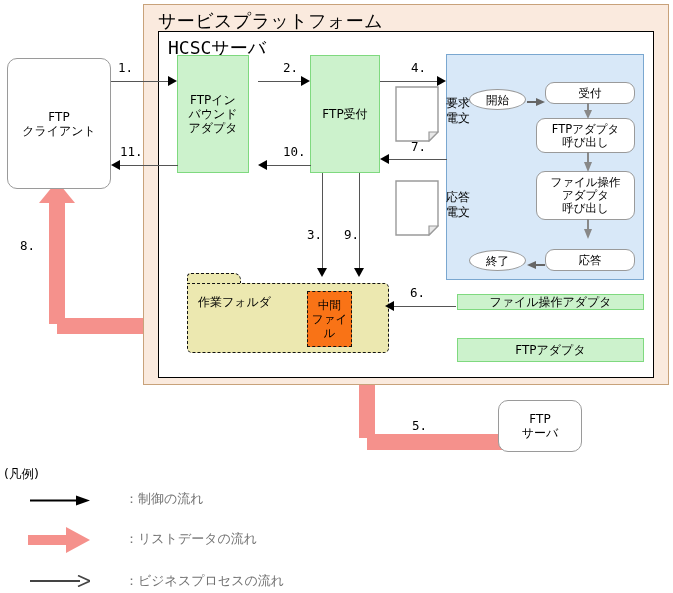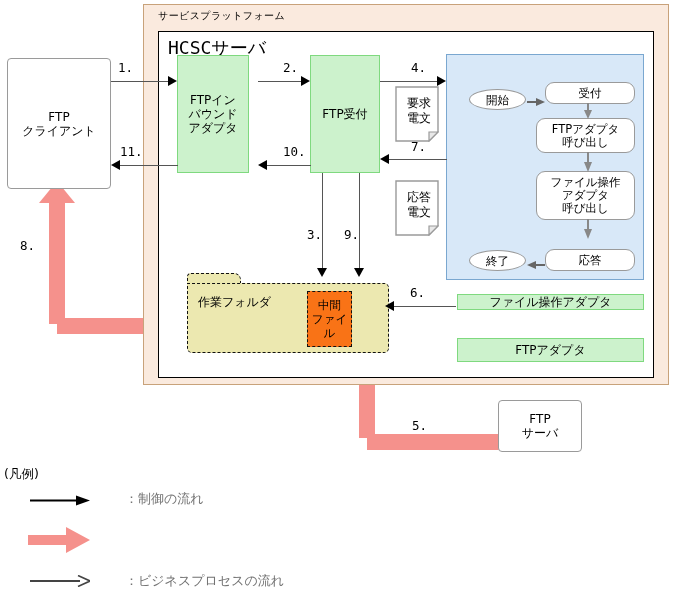--- a/index.html
+++ b/index.html
@@ -21,21 +21,21 @@
 
   
   .platform-box {
     left: 143px; top: 4px; width: 526px; height: 381px;
     background: #faeade;
     border: 1px solid #c8a27a;
     box-sizing: border-box;
   }
   .platform-title {
     left: 158px; top: 9px;
-    font-size: 10px; color: #000;
+    font-size: 18px; color: #000;
     letter-spacing: 0.4px;
   }
   .hcsc-box {
     left: 158px; top: 31px; width: 496px; height: 347px;
     background: #ffffff;
     border: 1px solid #000000;
     box-sizing: border-box;
   }
   .hcsc-title {
     left: 168px; top: 36px;
@@ -63,21 +63,21 @@
     line-height: 14px;
     color: #000;
   }
   .green {
     background: #ccf2cc;
     border: 1.5px solid #7fd97f;
   }
   .rounded-rect {
     background: #ffffff;
     border: 1.5px solid #9a9a9a;
-    border-radius: 4px;
+    border-radius: 10px;
   }
   .bp-node {
     background: #ffffff;
     border: 1.2px solid #9a9a9a;
     border-radius: 9px;
     font-size: 11.5px;
     line-height: 13px;
   }
   .bp-term {
     background: #ffffff;
@@ -136,21 +136,21 @@
   }
 
   
   .doc {
     width: 44px; height: 56px;
     box-sizing: border-box;
   }
   .doc svg { display: block; }
   .doc-label {
     position: absolute; left: 0; top: 10px; width: 48px;
-    text-align: center; font-size: 12px; line-height: 15px; color: #000;
+    text-align: center; font-size: 12px; line-height: 15px; color: #000; padding-left: 39px;
   }
   .doc-req { left: 395px; top: 86px; }
   .doc-res { left: 395px; top: 180px; }
 
   
   .line-h { height: 0; border-top: 1.6px solid #555; }
   .line-v { width: 0; border-left: 1.6px solid #555; }
 
   .arrowhead { width: 0; height: 0; }
   .ah-right {
@@ -388,20 +388,21 @@
       <polygon points="60,5.5 46,0.5 46,10.5" fill="#000"></polygon>
     </svg>
   </div>
   <div class="abs legend-row-text" style="left:90px; top:490px;">：制御の流れ</div>
 
   <div class="abs" style="left:28px; top:527px; width:62px; height:26px;">
     <svg width="62" height="26" viewBox="0 0 62 26">
       <polygon points="0,8 38,8 38,0 62,13 38,26 38,18 0,18" fill="#f5918c"></polygon>
     </svg>
   </div>
+  <div class="abs legend-row-text" style="left:90px; top:530px;">：リストデータの流れ</div>
 
   <div class="abs" style="left:30px; top:572px; width:60px; height:12px;">
     <svg width="60" height="12" viewBox="0 0 60 12">
       <line x1="0" y1="6" x2="50" y2="6" stroke="#444" stroke-width="1.8"></line>
       <polyline points="48,0.5 60,6 48,11.5" fill="none" stroke="#444" stroke-width="1.6"></polyline>
     </svg>
   </div>
   <div class="abs legend-row-text" style="left:90px; top:572px;">：ビジネスプロセスの流れ</div>
 
 </div>

